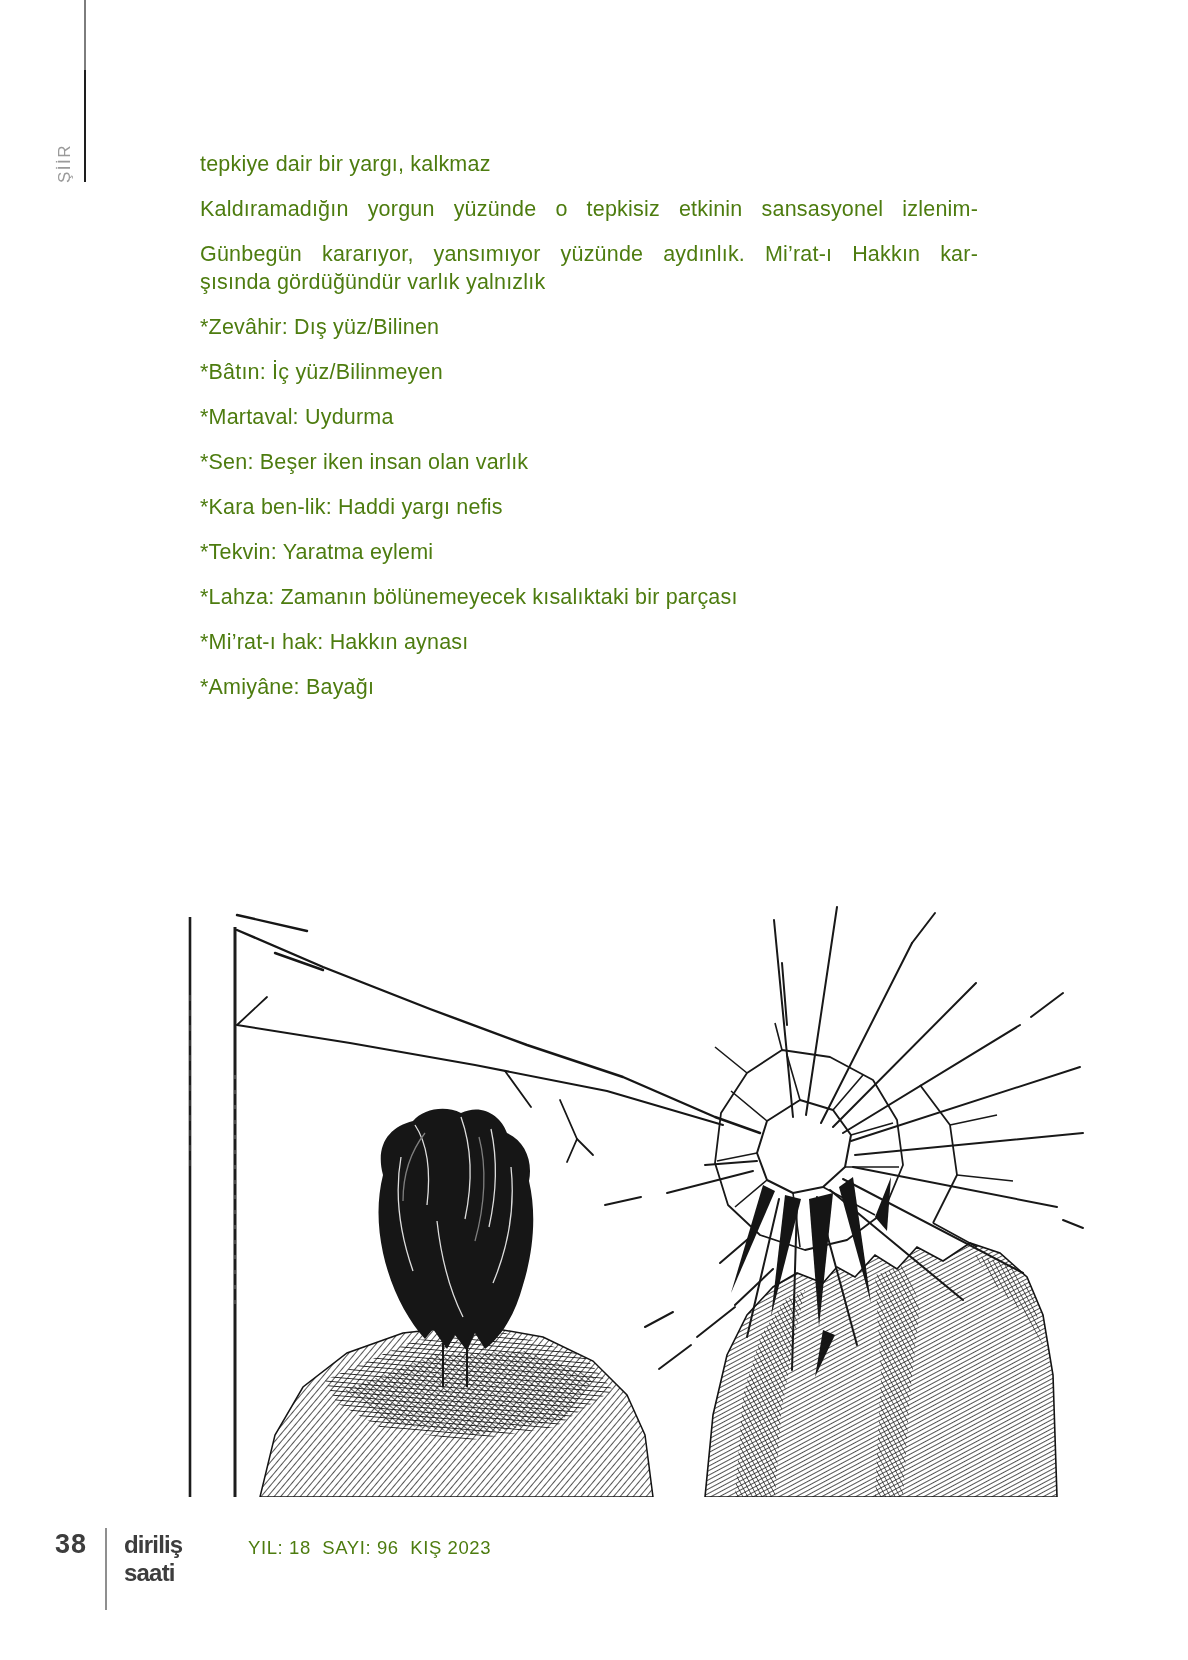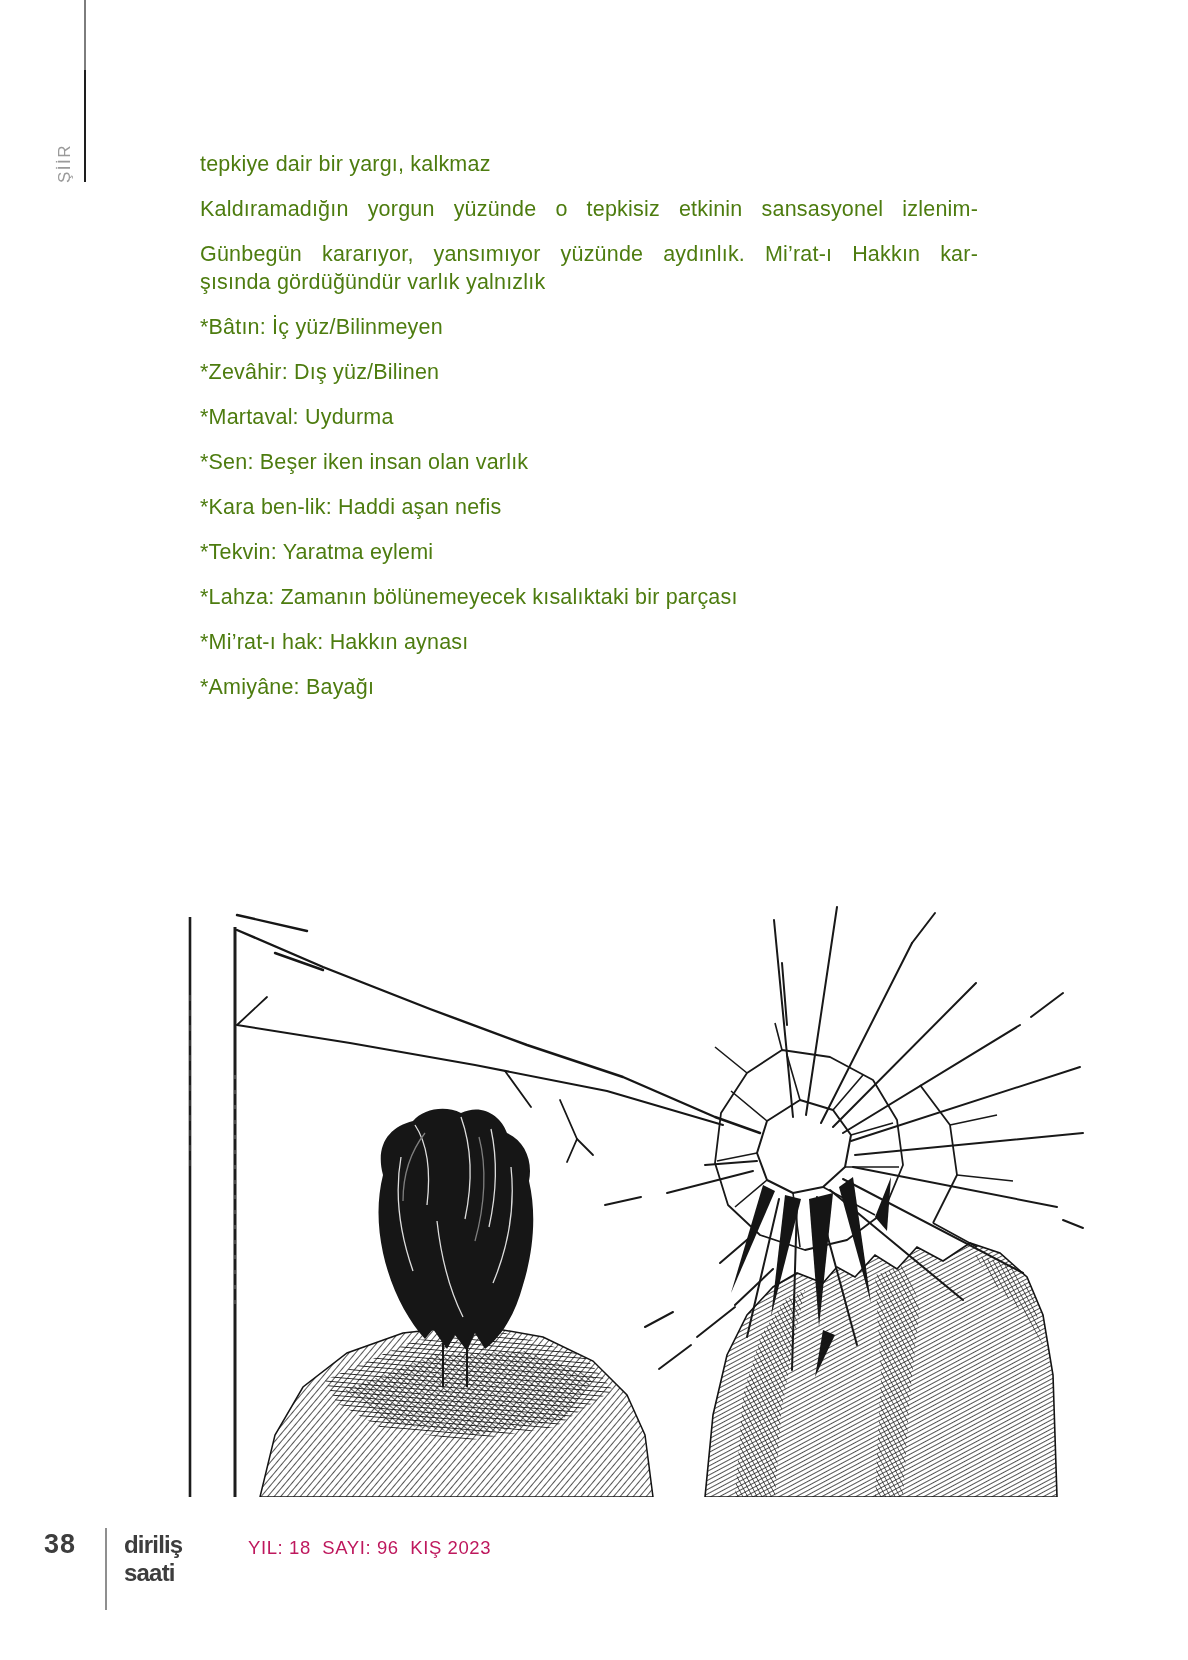--- a/index.html
+++ b/index.html
@@ -18,24 +18,24 @@
   .body-text{
     position:absolute;left:200px;top:150px;width:778px;
     font-size:21.5px;line-height:28px;color:#4d7c0f;letter-spacing:0.2px;
   }
   .line{min-height:28px;}
   .line[data-v~="start"]{margin-top:17px;}
   .line[data-v~="justify"]{text-align:justify;text-align-last:justify;}
   
   .illu{position:absolute;left:175px;top:875px;width:915px;height:622px;}
   
-  .page-number{position:absolute;left:44px;top:1529px;font-size:27px;font-weight:bold;color:#3d3d3d;letter-spacing:1px;}
+  .page-number{position:absolute;left:55px;top:1529px;font-size:27px;font-weight:bold;color:#3d3d3d;letter-spacing:1px;}
   .footer-divider{position:absolute;left:105px;top:1528px;width:2px;height:82px;background:#8f8f8f;}
   .logo{position:absolute;left:124px;top:1531px;font-weight:bold;color:#3d3d3d;font-size:24px;line-height:28px;letter-spacing:-0.8px;}
-  .issue{position:absolute;left:248px;top:1537px;font-size:18.5px;color:#be185d;letter-spacing:0.6px;white-space:pre;}
+  .issue{position:absolute;left:248px;top:1537px;font-size:18.5px;color:#4d7c0f;letter-spacing:0.6px;white-space:pre;}
 </style>
 </head>
 <body>
 
 <div class="page">
 
   <div class="spine-top"></div>
   <div class="spine-main"></div>
   <div class="section-label">ŞİİR</div>
 
@@ -45,29 +45,29 @@
 
       <div class="line" data-v="start justify">Kaldıramadığın yorgun yüzünde o tepkisiz etkinin sansasyonel izlenim-</div>
 
 
 
 
       <div class="line" data-v="start justify">Günbegün kararıyor, yansımıyor yüzünde aydınlık. Mi’rat-ı Hakkın kar-</div>
 
       <div class="line" data-v="">şısında gördüğündür varlık yalnızlık</div>
 
+      <div class="line" data-v="start">*Zevâhir: Dış yüz/Bilinen</div>
+
       <div class="line" data-v="start">*Bâtın: İç yüz/Bilinmeyen</div>
-
-      <div class="line" data-v="start">*Zevâhir: Dış yüz/Bilinen</div>
 
       <div class="line" data-v="start">*Martaval: Uydurma</div>
 
       <div class="line" data-v="start">*Sen: Beşer iken insan olan varlık</div>
 
-      <div class="line" data-v="start">*Kara ben-lik: Haddi aşan nefis</div>
+      <div class="line" data-v="start">*Kara ben-lik: Haddi yargı nefis</div>
 
 
       <div class="line" data-v="start">*Tekvin: Yaratma eylemi</div>
 
       <div class="line" data-v="start">*Lahza: Zamanın bölünemeyecek kısalıktaki bir parçası</div>
 
       <div class="line" data-v="start">*Mi’rat-ı hak: Hakkın aynası</div>
 
       <div class="line" data-v="start">*Amiyâne: Bayağı</div>
     </div>

